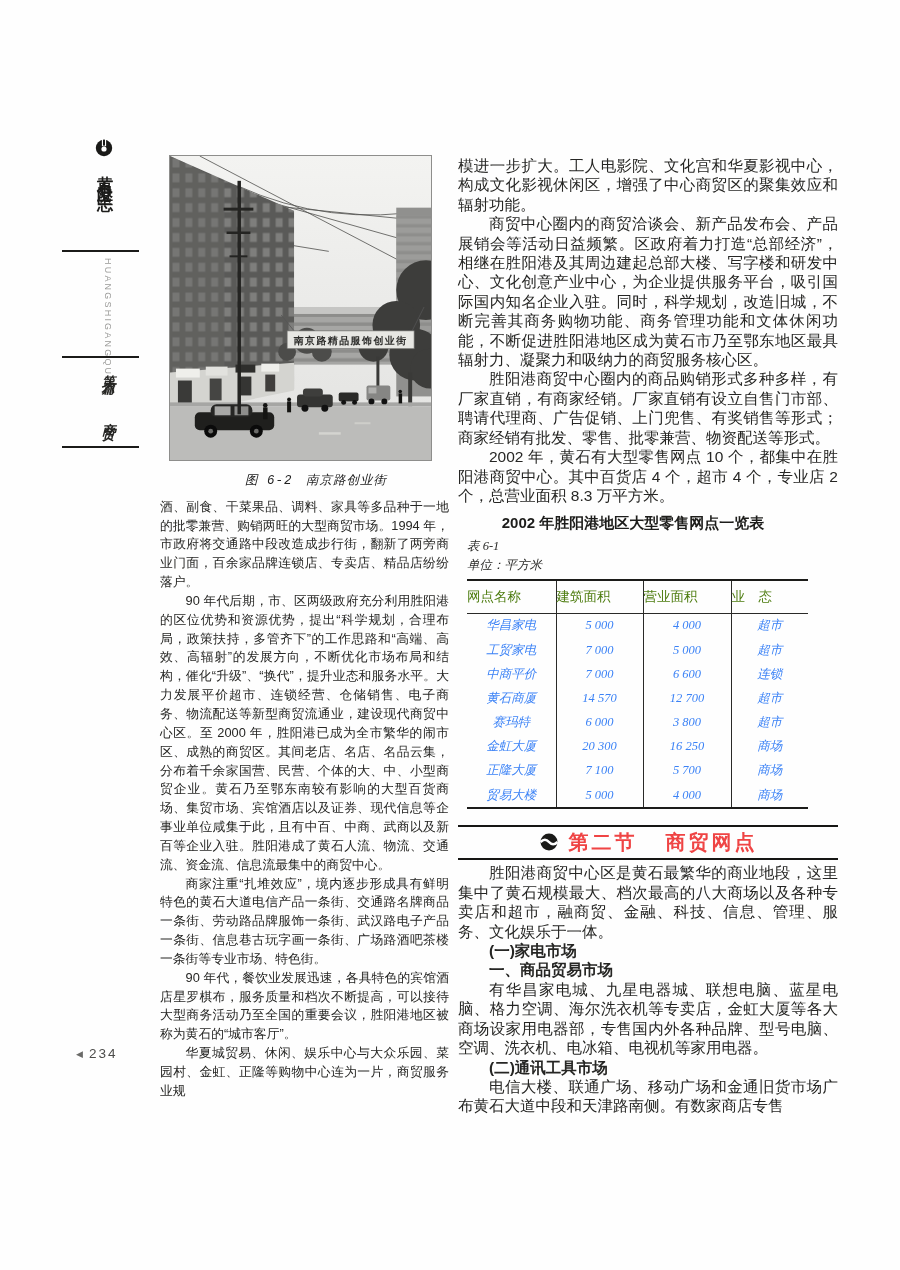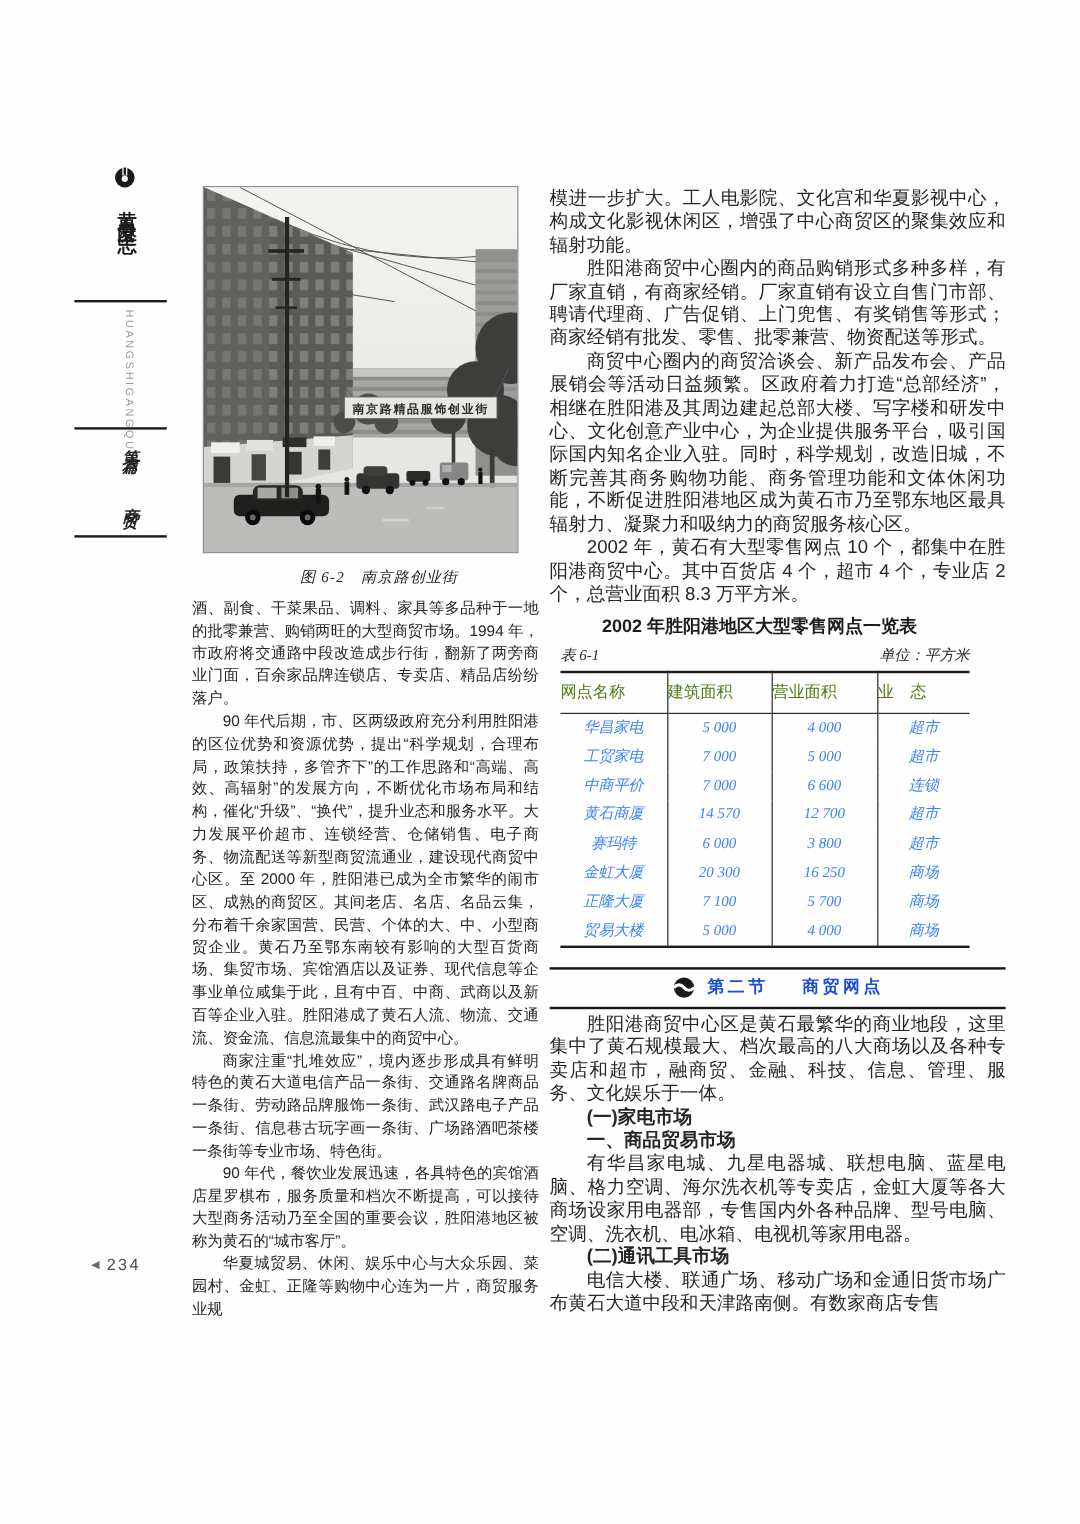--- a/index.html
+++ b/index.html
@@ -23,40 +23,40 @@
   .page-num .tri { font-size:9px; color:#6a6a68; margin-right:4px; vertical-align:1px; }
   
   .col { position:absolute; text-align:justify; text-justify:inter-ideograph; }
   .col-left  { left:160px; top:155px; width:289px; font-size:12.8px; line-height:18.85px; }
   .col-right { left:458px; top:156px; width:380px; font-size:15.5px; line-height:19.4px; }
   .para { text-indent:2em; }
   .para.cont { text-indent:0; }
   
   figure { width:294px; margin:0 0 7px 9px; }
   .photo-frame { width:263px; height:306px; border:1px solid #8e8e8c; background:#ececea; }
-  figcaption { margin-top:5px; text-align:center; font-family:Liberation Serif, serif; font-style:italic;
+  figcaption { margin-top:5px; text-align:center; font-family:Liberation Mono, monospace; font-style:italic;
                font-size:12.5px; color:#222; letter-spacing:1px; }
   
   .table-block { margin-top:8px; margin-bottom:16px; }
   .table-title { width:350px; text-align:center; font-size:15px; font-weight:bold; color:#1d1d1b; margin-bottom:4px; }
   .table-meta { display:flex; justify-content:space-between; width:341px; margin-left:9px;
-                font-family:"Liberation Serif",serif; font-style:italic; font-size:12.5px; color:#2c2c2a; margin-bottom:3px; }
+                font-family:"Liberation Serif",serif; font-style:italic; font-size:12.5px; color:#2c2c2a; margin-bottom:3px;flex-direction:column; }
   table.net-table { border-collapse:collapse; width:341px; margin-left:9px;
                     border-top:2.5px solid #1c1c1a; border-bottom:2.5px solid #1c1c1a; }
   .net-table th { font-size:13.5px; font-weight:normal; color:#4d7c0f; padding:6px 0 7px;
                   border-bottom:1.2px solid #2a2a28; }
   .net-table td { font-family:"Liberation Serif",serif; font-style:italic; font-size:12.5px;
                   color:#3b82f6; text-align:center; padding:2.4px 0; }
   .net-table th:not(:last-child), .net-table td:not(:last-child) { border-right:1.2px solid #2a2a28; }
   .net-table .c1{width:89px}.net-table .c2{width:87px}.net-table .c3{width:88px}.net-table .c4{width:77px}
   
   .sec-head { display:flex; align-items:center; justify-content:center; gap:10px;
               border-top:2.5px solid #161614; border-bottom:2.5px solid #161614;
               padding:5px 0 6px; margin:0 0 3px 0; }
-  .sec-head .num, .sec-head .ttl { font-size:14px; font-weight:bold; letter-spacing:3px; color:#1d4ed8; }
+  .sec-head .num, .sec-head .ttl { font-size:20px; font-weight:bold; letter-spacing:3px; color:#ef4444; }
   .sec-head .ttl { margin-left:18px; }
   .subhead { font-weight:bold; text-indent:2em; }
 </style>
 </head>
 <body>
 
 <div class="page">
 
   <svg class="side-logo" viewBox="0 0 18 18">
     <circle cx="9" cy="9" r="8.2" fill="#1a1a18"></circle>
@@ -187,22 +187,22 @@
     </figure>
     <p class="para cont">酒、副食、干菜果品、调料、家具等多品种于一地的批零兼营、购销两旺的大型商贸市场。1994 年，市政府将交通路中段改造成步行街，翻新了两旁商业门面，百余家品牌连锁店、专卖店、精品店纷纷落户。</p>
     <p class="para">90 年代后期，市、区两级政府充分利用胜阳港的区位优势和资源优势，提出“科学规划，合理布局，政策扶持，多管齐下”的工作思路和“高端、高效、高辐射”的发展方向，不断优化市场布局和结构，催化“升级”、“换代”，提升业态和服务水平。大力发展平价超市、连锁经营、仓储销售、电子商务、物流配送等新型商贸流通业，建设现代商贸中心区。至 2000 年，胜阳港已成为全市繁华的闹市区、成熟的商贸区。其间老店、名店、名品云集，分布着千余家国营、民营、个体的大、中、小型商贸企业。黄石乃至鄂东南较有影响的大型百货商场、集贸市场、宾馆酒店以及证券、现代信息等企事业单位咸集于此，且有中百、中商、武商以及新百等企业入驻。胜阳港成了黄石人流、物流、交通流、资金流、信息流最集中的商贸中心。</p>
     <p class="para">商家注重“扎堆效应”，境内逐步形成具有鲜明特色的黄石大道电信产品一条街、交通路名牌商品一条街、劳动路品牌服饰一条街、武汉路电子产品一条街、信息巷古玩字画一条街、广场路酒吧茶楼一条街等专业市场、特色街。</p>
     <p class="para">90 年代，餐饮业发展迅速，各具特色的宾馆酒店星罗棋布，服务质量和档次不断提高，可以接待大型商务活动乃至全国的重要会议，胜阳港地区被称为黄石的“城市客厅”。</p>
     <p class="para">华夏城贸易、休闲、娱乐中心与大众乐园、菜园村、金虹、正隆等购物中心连为一片，商贸服务业规</p>
   </section>
 
   <section class="col col-right">
     <p class="para cont">模进一步扩大。工人电影院、文化宫和华夏影视中心，构成文化影视休闲区，增强了中心商贸区的聚集效应和辐射功能。</p>
+    <p class="para">商贸中心圈内的商贸洽谈会、新产品发布会、产品展销会等活动日益频繁。区政府着力打造“总部经济”，相继在胜阳港及其周边建起总部大楼、写字楼和研发中心、文化创意产业中心，为企业提供服务平台，吸引国际国内知名企业入驻。同时，科学规划，改造旧城，不断完善其商务购物功能、商务管理功能和文体休闲功能，不断促进胜阳港地区成为黄石市乃至鄂东地区最具辐射力、凝聚力和吸纳力的商贸服务核心区。</p>
     <p class="para">胜阳港商贸中心圈内的商品购销形式多种多样，有厂家直销，有商家经销。厂家直销有设立自售门市部、聘请代理商、广告促销、上门兜售、有奖销售等形式；商家经销有批发、零售、批零兼营、物资配送等形式。</p>
-    <p class="para">商贸中心圈内的商贸洽谈会、新产品发布会、产品展销会等活动日益频繁。区政府着力打造“总部经济”，相继在胜阳港及其周边建起总部大楼、写字楼和研发中心、文化创意产业中心，为企业提供服务平台，吸引国际国内知名企业入驻。同时，科学规划，改造旧城，不断完善其商务购物功能、商务管理功能和文体休闲功能，不断促进胜阳港地区成为黄石市乃至鄂东地区最具辐射力、凝聚力和吸纳力的商贸服务核心区。</p>
     <p class="para">2002 年，黄石有大型零售网点 10 个，都集中在胜阳港商贸中心。其中百货店 4 个，超市 4 个，专业店 2 个，总营业面积 8.3 万平方米。</p>
 
     <div class="table-block">
       <div class="table-title">2002 年胜阳港地区大型零售网点一览表</div>
       <div class="table-meta">
         <span>表 6-1</span>
         <span>单位：平方米</span>
       </div>
       <table class="net-table">
         <thead>

